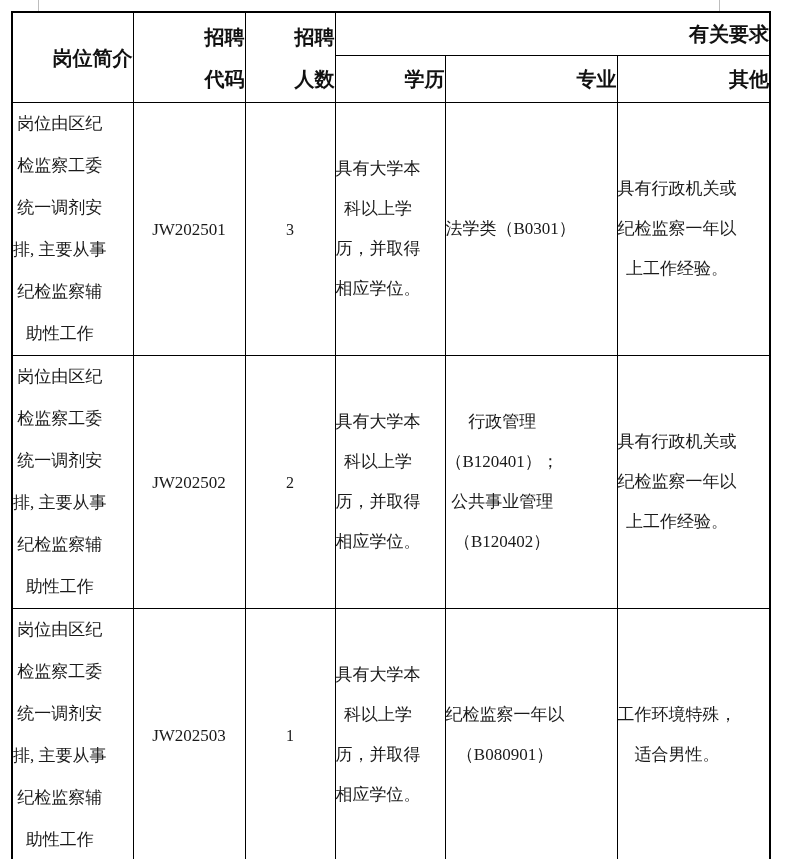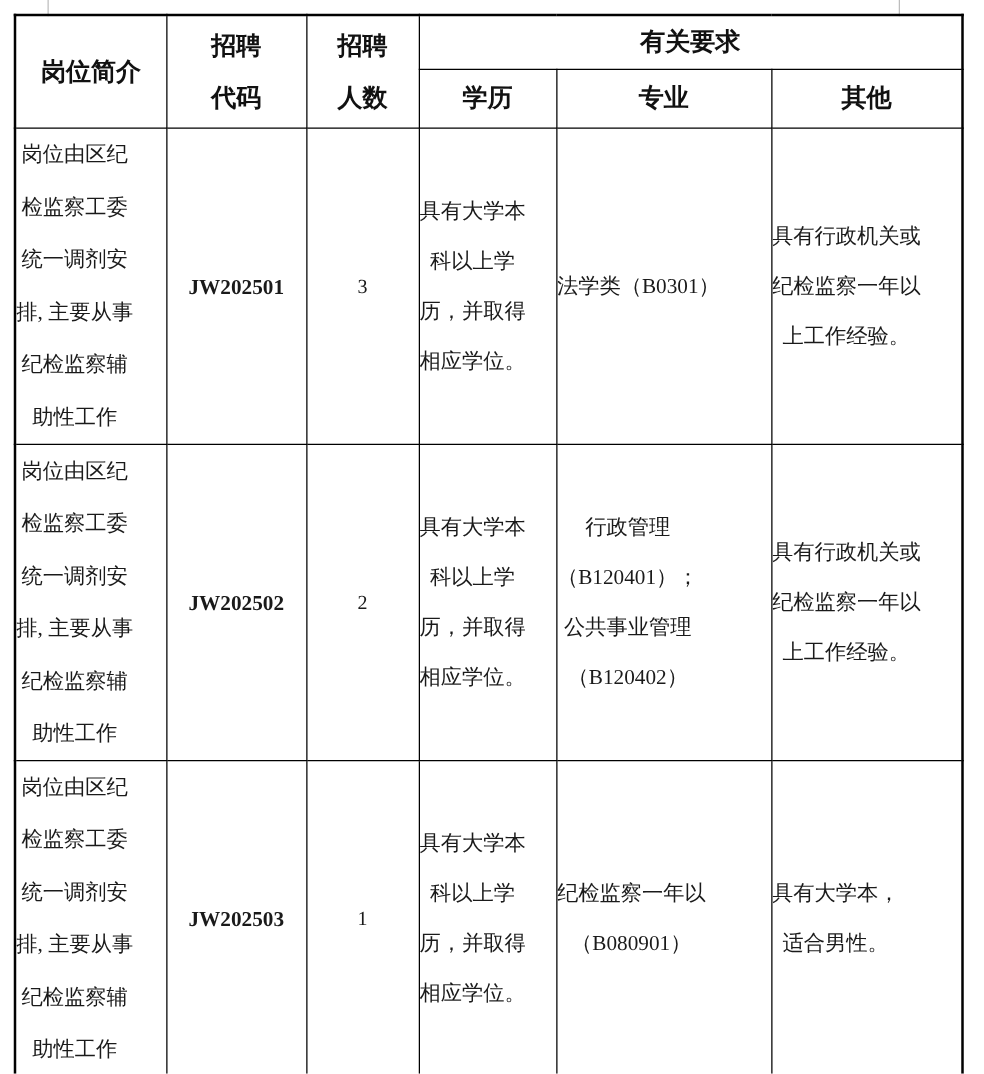--- a/index.html
+++ b/index.html
@@ -38,36 +38,36 @@
     vertical-align: middle;
     padding: 0;
     overflow: hidden;
   }
   
   th.hdr {
     font-family: "Liberation Sans", "DejaVu Sans", sans-serif;
     font-weight: bold;
     font-size: 20px;
     color: #111111;
-    text-align: center;
+    text-align: right;
     line-height: 42px;
   }
   th.hdr .cell-text { white-space: pre-line; display: inline-block; }
 
   
   td.body-cell {
     font-family: "Liberation Serif", "DejaVu Serif", serif;
     font-size: 17px;
     color: #1a1a1a;
     line-height: 41px;
   }
   td.body-cell .cell-text { white-space: pre-line; display: inline-block; text-align: center; }
 
   td.col-intro     { text-align: left; padding-left: 9px;  padding-right: 4px; line-height: 42px; }
-  td.col-code      { text-align: center; font-weight: bold; }
+  td.col-code      { text-align: center; }
   td.col-count     { text-align: center; font-size: 16px; }
   td.col-education { text-align: left; padding-left: 7px;  padding-right: 4px; line-height: 40px; margin-top: 23px; }
   td.col-major     { text-align: left; padding-left: 12px; padding-right: 4px; line-height: 40px; }
   td.col-other     { text-align: left; padding-left: 8px;  padding-right: 4px; line-height: 40px; margin-left: 38px; }
 </style>
 </head>
 <body>
 
 <div class="page">
 
@@ -198,20 +198,20 @@
         <span class="cell-text">具有大学本
 科以上学
 历，并取得
 相应学位。</span>
       </td>
       <td class="body-cell col-major">
         <span class="cell-text">纪检监察一年以
 （B080901）</span>
       </td>
       <td class="body-cell col-other">
-        <span class="cell-text">具有大学本，
+        <span class="cell-text">工作环境特殊，
 适合男性。</span>
       </td>
     </tr>
 
   </tbody>
     </table>
 </div>
 
 </body></html>

